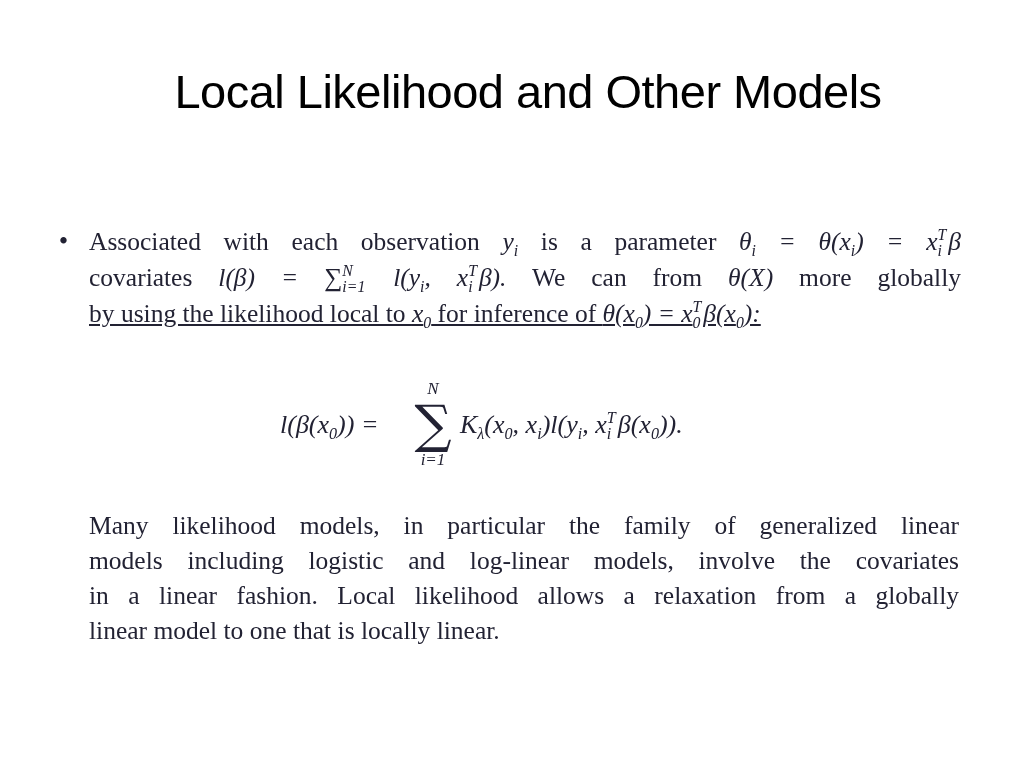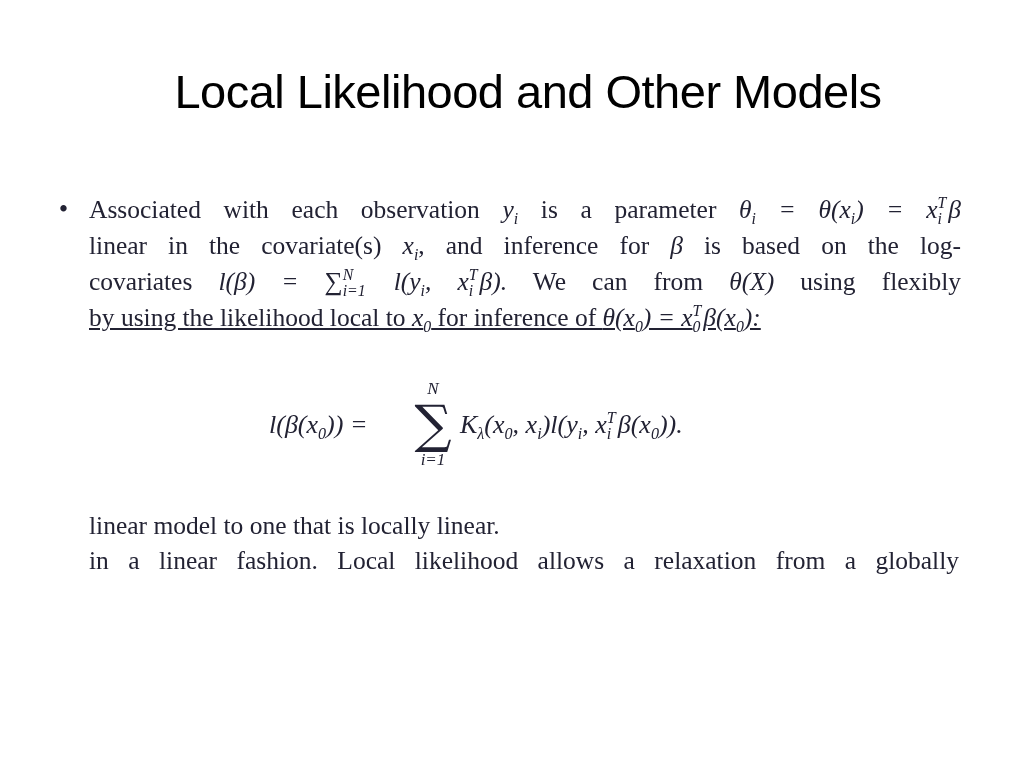--- a/index.html
+++ b/index.html
@@ -47,20 +47,21 @@
       font-size: 22px;
       line-height: 36px;
     }
     .para {
       font-family: "Liberation Serif", "DejaVu Serif", serif;
       font-size: 25.5px;
       line-height: 36px;
       text-align: justify;
       text-align-last: left;
       width: 872px;
+      margin-top: 32px;
     }
     .para .line {
       display: block;
       text-align: justify;
       text-align-last: justify;
       white-space: nowrap;
     }
     .para .line.last {
       text-align-last: left;
       text-decoration: underline;
@@ -94,21 +95,21 @@
       left: 268px;
       top: 380px;
       width: 520px;
       height: 100px;
       font-family: "Liberation Serif", "DejaVu Serif", serif;
       font-size: 26px;
       color: #222233;
     }
     .eq-lhs {
       position: absolute;
-      left: 1px;
+      left: 12px;
       top: 30px;
       white-space: nowrap;
     }
     .eq-sum {
       position: absolute;
       left: 142px;
       top: 0px;
       width: 46px;
       text-align: center;
     }
@@ -163,35 +164,36 @@
 
 <h1 class="slide-title">Local Likelihood and Other Models</h1>
 
 <div class="content">
   <div class="bullet-row">
     <span class="bullet">•</span>
     <div class="para">
 
       <span class="line"><span>Associated with each observation </span><span class="m"><span>y</span><sub>i</sub></span><span> is a parameter </span><span class="m"><span>θ</span><sub>i</sub><span> = θ(x</span><sub>i</sub><span>) = x</span><span class="supsub"><span>T</span><span>i</span></span><span>β</span></span></span>
 
-      <span class="line"><span>linear in the covariate(s) </span><span class="m"><span>x</span><sub>i</sub></span><span>, and inference for </span><span class="m">β</span><span> is based on the log-</span></span>
 
-      <span class="line"><span>covariates </span><span class="m"><span>l(β) = </span><span class="mu">∑</span><span class="supsub"><span>N</span><span>i=1</span></span><span> l(y</span><sub>i</sub><span>, x</span><span class="supsub"><span>T</span><span>i</span></span><span>β).</span></span><span> We can from </span><span class="m">θ(X)</span><span> using flexibly</span></span>
+      <span class="line"><span>covariates </span><span class="m"><span>l(β) = </span><span class="mu">∑</span><span class="supsub"><span>N</span><span>i=1</span></span><span> l(y</span><sub>i</sub><span>, x</span><span class="supsub"><span>T</span><span>i</span></span><span>β).</span></span><span> We can from </span><span class="m">θ(X)</span><span> more globally</span></span>
 
       <span class="line last"><span>by using the likelihood local to </span><span class="m"><span>x</span><sub>0</sub></span><span> for inference of </span><span class="m"><span>θ(x</span><sub>0</sub><span>) = x</span><span class="supsub"><span>T</span><span>0</span></span><span>β(x</span><sub>0</sub><span>):</span></span></span>
     </div>
   </div>
 </div>
 
 <div class="equation">
   <span class="eq-lhs m"><span>l(β(x</span><sub>0</sub><span>)) =</span></span>
   <span class="eq-sum">
     <span class="upper">N</span>
     <span class="sigma">∑</span>
     <span class="lower">i=1</span>
   </span>
   <span class="eq-rhs m"><span>K</span><sub>λ</sub><span>(x</span><sub>0</sub><span>, x</span><sub>i</sub><span>)l(y</span><sub>i</sub><span>, x</span><span class="supsub"><span>T</span><span>i</span></span><span>β(x</span><sub>0</sub><span>)).</span></span>
 </div>
 
 <div class="para2">
+  <span class="line">Many likelihood models, in particular the family of generalized linear</span>
+  <span class="line">models including logistic and log-linear models, involve the covariates</span>
+  <span class="line">in a linear fashion. Local likelihood allows a relaxation from a globally</span>
   <span class="line last">linear model to one that is locally linear.</span>
-  <span class="line">in a linear fashion. Local likelihood allows a relaxation from a globally</span>
 </div>
 
 </body></html>

